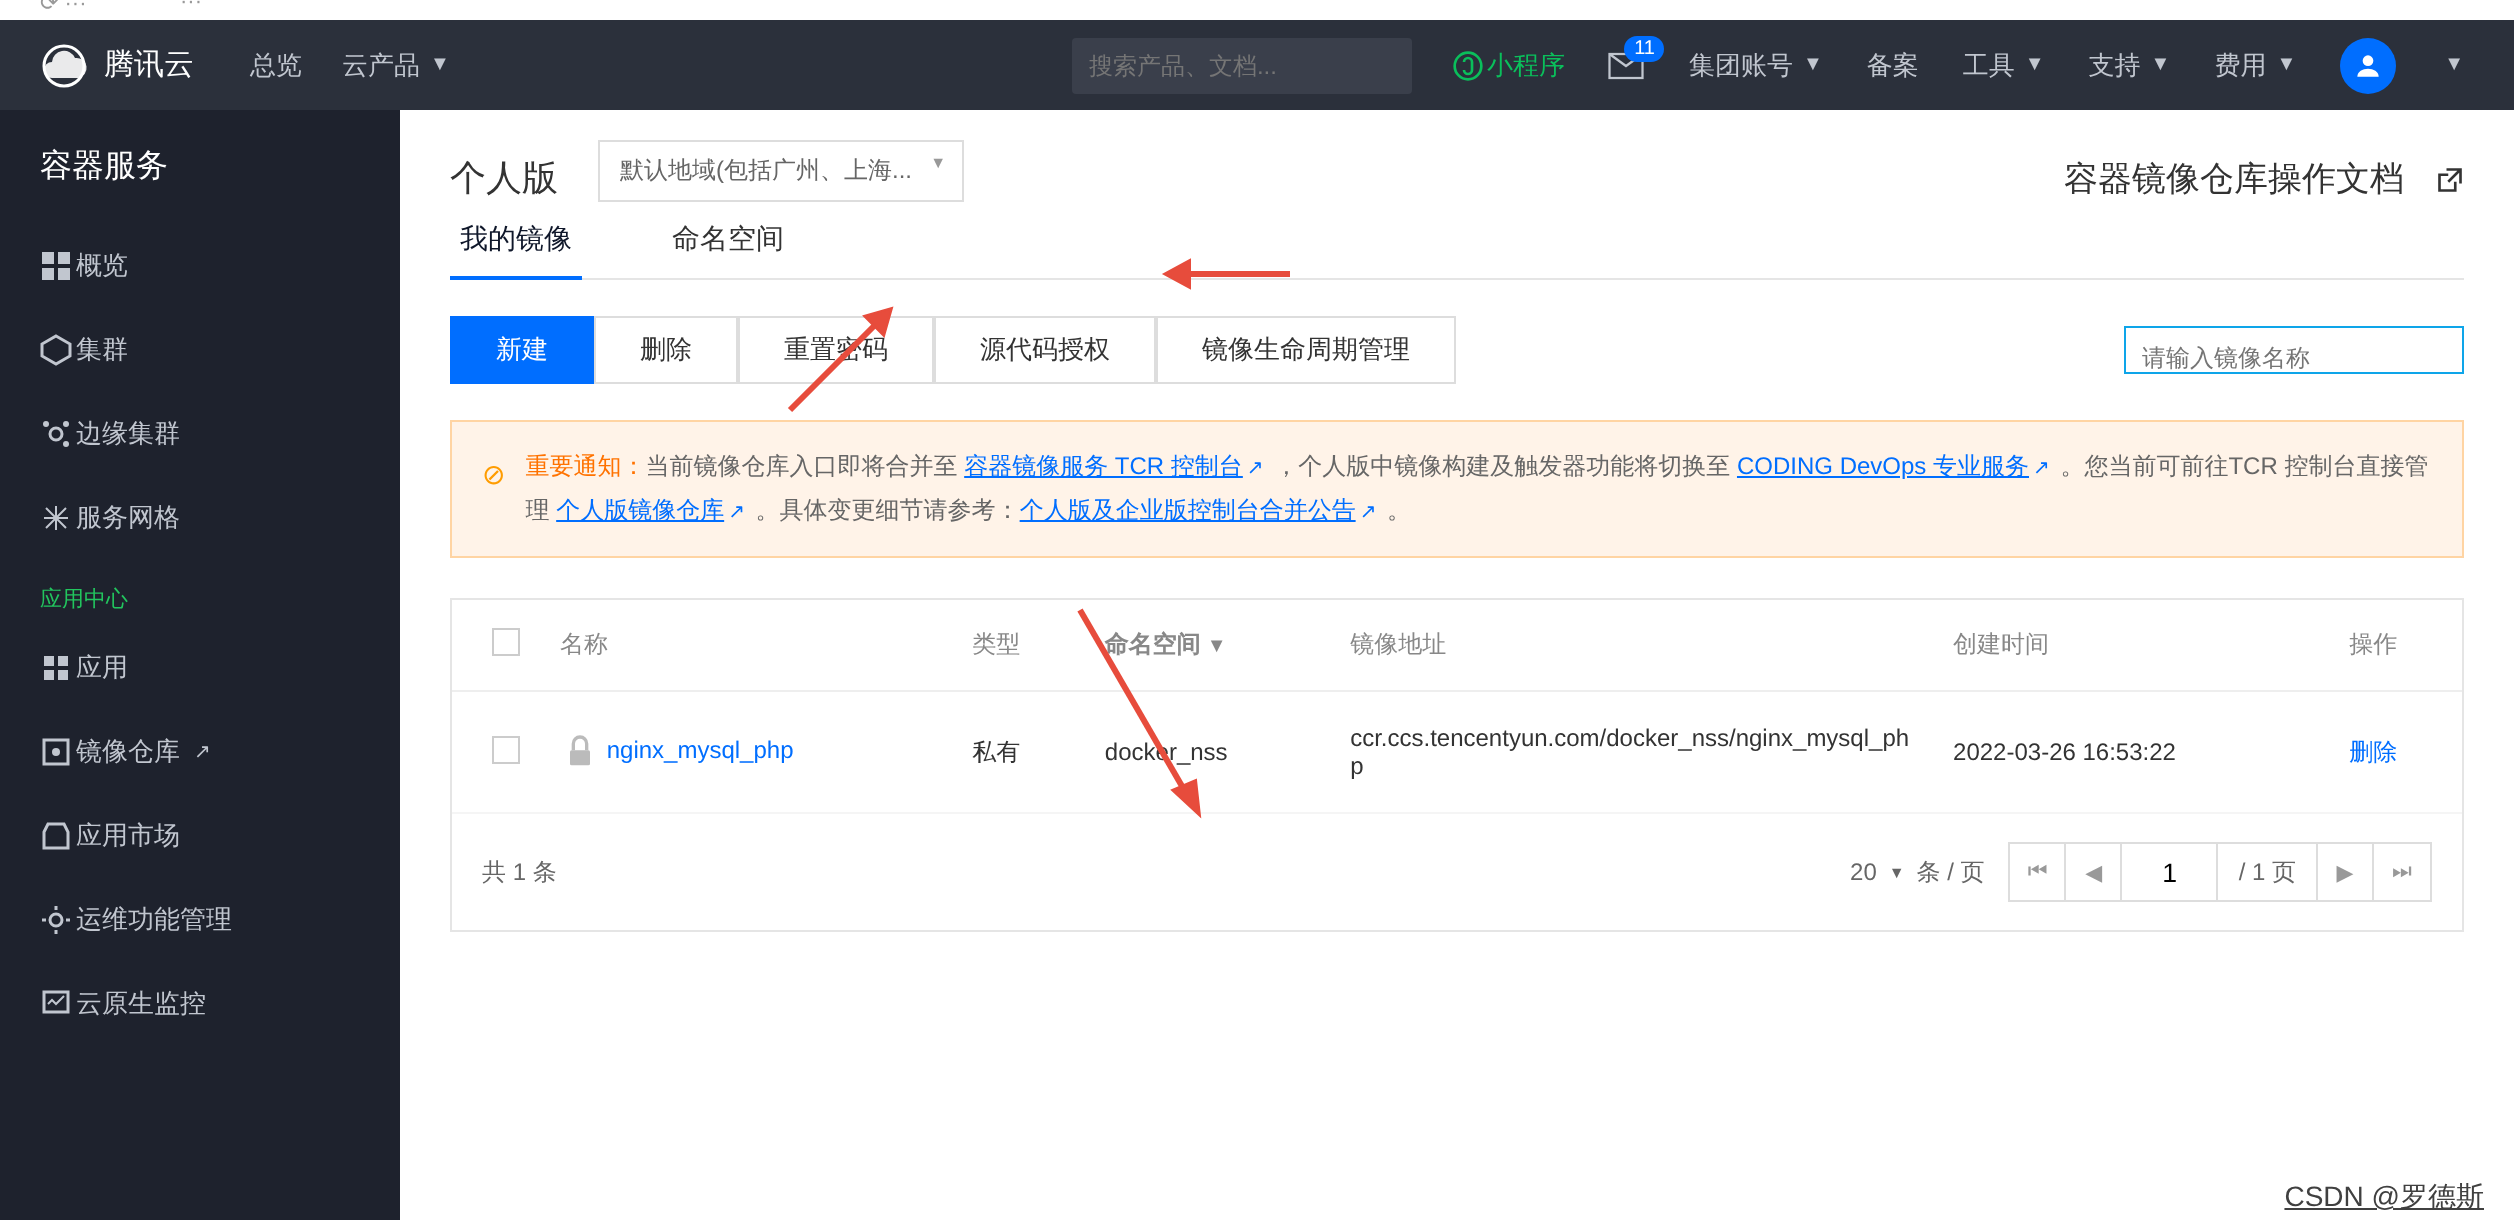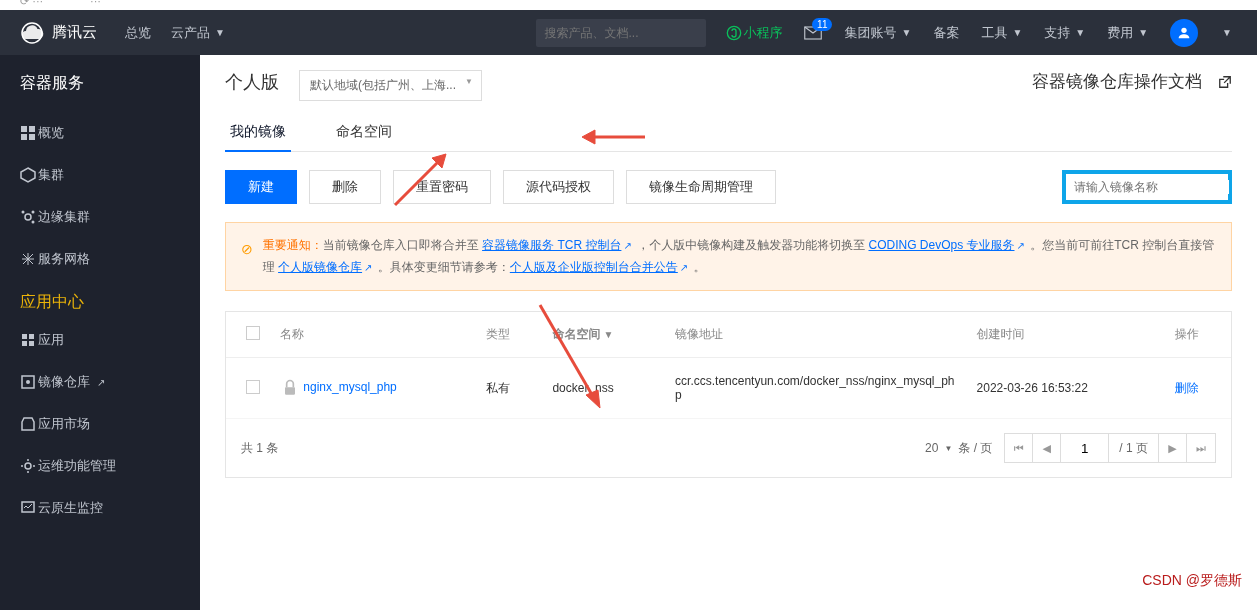--- a/index.html
+++ b/index.html
@@ -33,42 +33,42 @@
     
     .main { display: flex; height: calc(100% - 55px); }
     
     
     .sidebar { width: 200px; background: #1e222d; color: #c1c6cf; font-size: 13px; overflow-y: auto; }
     .sidebar-title { padding: 18px 20px; color: #fff; font-size: 16px; font-weight: 500; }
     .sidebar-item { display: flex; align-items: center; padding: 12px 20px; cursor: pointer; gap: 2px; }
     .sidebar-item svg { width: 16px; height: 16px; fill: #c1c6cf; }
     .sidebar-item .chev { margin-left: auto; font-size: 10px; }
     .sidebar-item .ext { margin-left: 5px; font-size: 10px; }
-    .sidebar-section { padding: 12px 20px 6px; color: #eab308; font-size: 16px; }
+    .sidebar-section { padding: 12px 20px 6px; color: #22c55e; font-size: 11px; }
 
     
     .content { flex: 1; background: #fff; padding: 15px 25px; overflow: auto; position: relative; }
-    .page-header { display: flex; align-items: flex-start; gap: 20px; margin-bottom: 12px; }
+    .page-header { display: flex; align-items: flex-end; gap: 20px; margin-bottom: 0; }
     .page-title { font-size: 18px; font-weight: 500; color: #333; }
     .region-select { border: 1px solid #ddd; padding: 6px 25px 6px 10px; font-size: 12px; color: #666; position: relative; cursor: pointer; }
     .region-select::after { content: "▼"; position: absolute; right: 8px; font-size: 8px; color: #999; }
     .doc-link { margin-left: auto; color: #333; font-size: 17px; display: flex; align-items: center; gap: 16px; cursor: pointer; }
     .doc-link svg { width: 14px; height: 14px; }
 
     
     .tabs { display: flex; border-bottom: 1px solid #e5e5e5; margin-bottom: 18px; }
     .tab { padding: 10px 5px; margin-right: 40px; cursor: pointer; font-size: 14px; color: #333; position: relative; }
     .tab.active { color: #0f172a; font-weight: 500; }
     .tab.active::after { content: ""; position: absolute; left: 0; right: 0; bottom: -1px; height: 2px; background: #006eff; }
 
     
-    .toolbar { display: flex; gap: 12px; margin-bottom: 18px; align-items: center; }
+    .toolbar { display: flex; margin-bottom: 18px; align-items: center; }
     .btn { padding: 7px 22px; font-size: 13px; border: 1px solid #ddd; background: #fff; cursor: pointer; color: #333; }
     .btn.primary { background: #006eff; color: #fff; border-color: #006eff; }
-    .toolbar-search { margin-left: auto; border: 4px solid #0ea5e9; display: flex; align-items: center; padding: 0 8px; width: 170px; height: 34px; }
+    .toolbar-search { margin-left: auto; border: 1px solid #0ea5e9; display: flex; align-items: flex-end; padding: 0 8px; width: 170px; height: 24px; }
     .toolbar-search input { border: none; outline: none; flex: 1; font-size: 12px; }
     .toolbar-search svg { width: 14px; height: 14px; fill: #999; }
 
     
     .notice { background: #fff3e8; border: 1px solid #ffd4a3; padding: 12px 15px; display: flex; gap: 10px; font-size: 12px; color: #666; line-height: 1.8; margin-bottom: 20px; }
     .notice-icon { color: #ff9c00; font-size: 14px; flex-shrink: 0; margin-top: 2px; }
     .notice b { color: #ff7200; font-weight: 500; }
     .notice a { color: #006eff; text-decoration: underline; }
     .ext-icon { font-size: 10px; color: #006eff; margin: 0 2px; }
 
@@ -91,21 +91,21 @@
     .pag-btn { width: 28px; height: 28px; display: flex; align-items: center; justify-content: center; border-right: 1px solid #ddd; cursor: pointer; color: #999; font-size: 11px; }
     .pag-btn:last-child { border-right: none; }
     .pag-input { width: 48px; height: 28px; border: none; border-right: 1px solid #ddd; text-align: center; outline: none; }
     .pag-total-pages { padding: 0 10px; border-right: 1px solid #ddd; height: 28px; line-height: 28px; }
 
     
     .arrow { position: absolute; pointer-events: none; }
     .arrow svg { fill: #e74c3c; stroke: #e74c3c; }
 
     
-    .watermark { position: absolute; bottom: 20px; right: 15px; font-size: 14px; color: #b91c1c; }
+    .watermark { position: absolute; bottom: 2px; right: 15px; font-size: 14px; color: #404040; text-decoration: underline; }
   </style>
 </head>
 <body>
 
 <div class="pre-header">
   <span class="tab-hint">⟳ ···</span>
   <span class="tab-hint2">···</span>
 </div>
 
 <div class="header">

